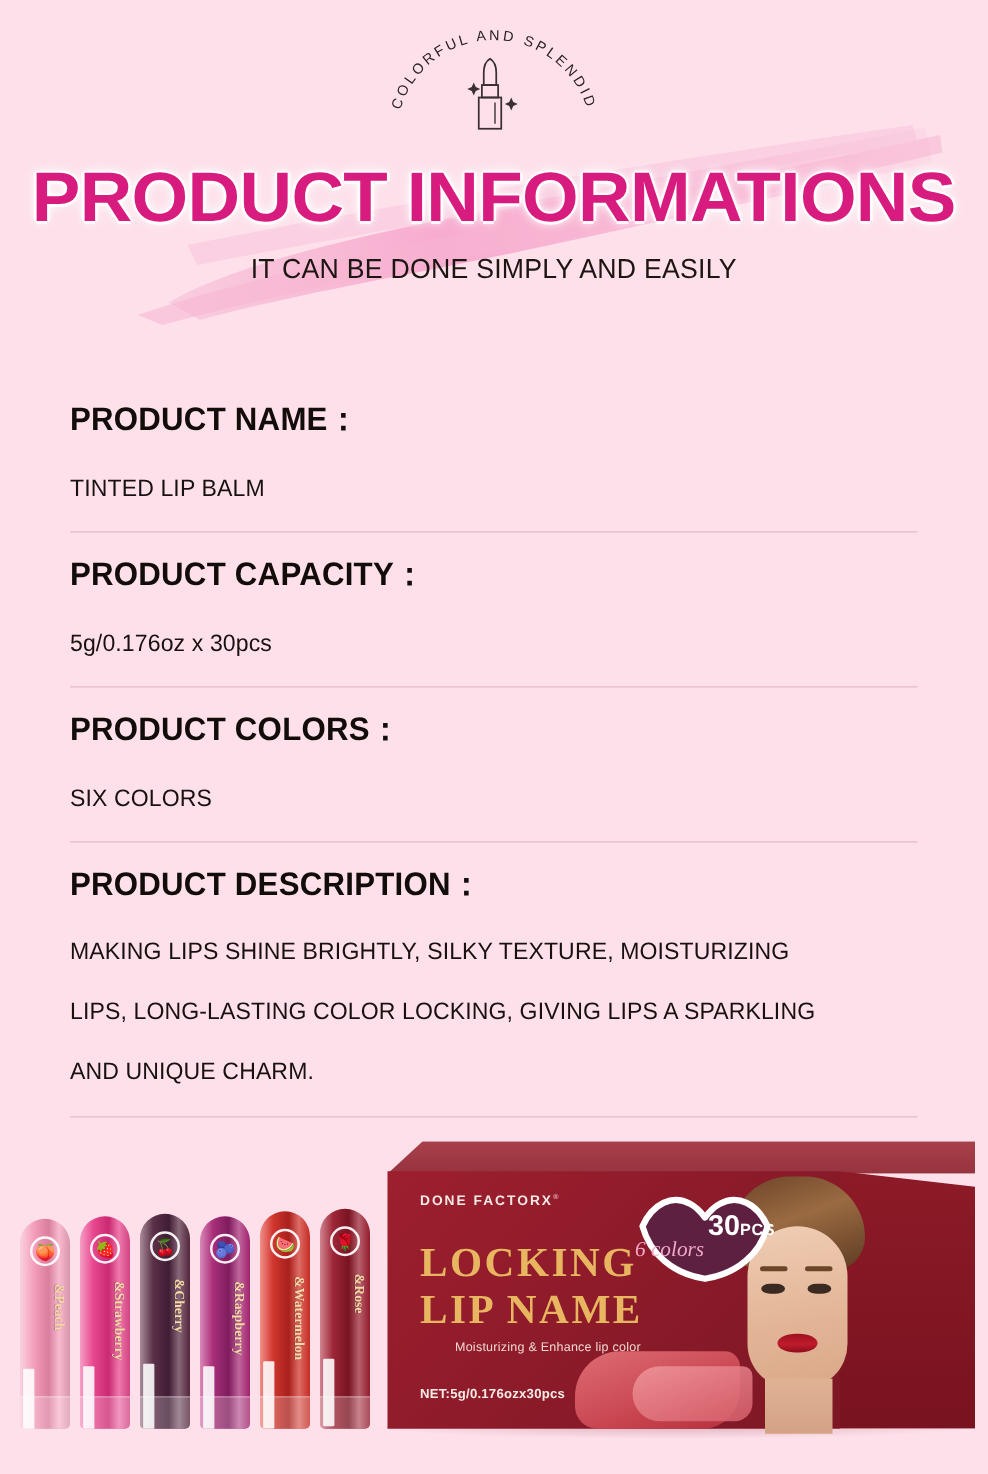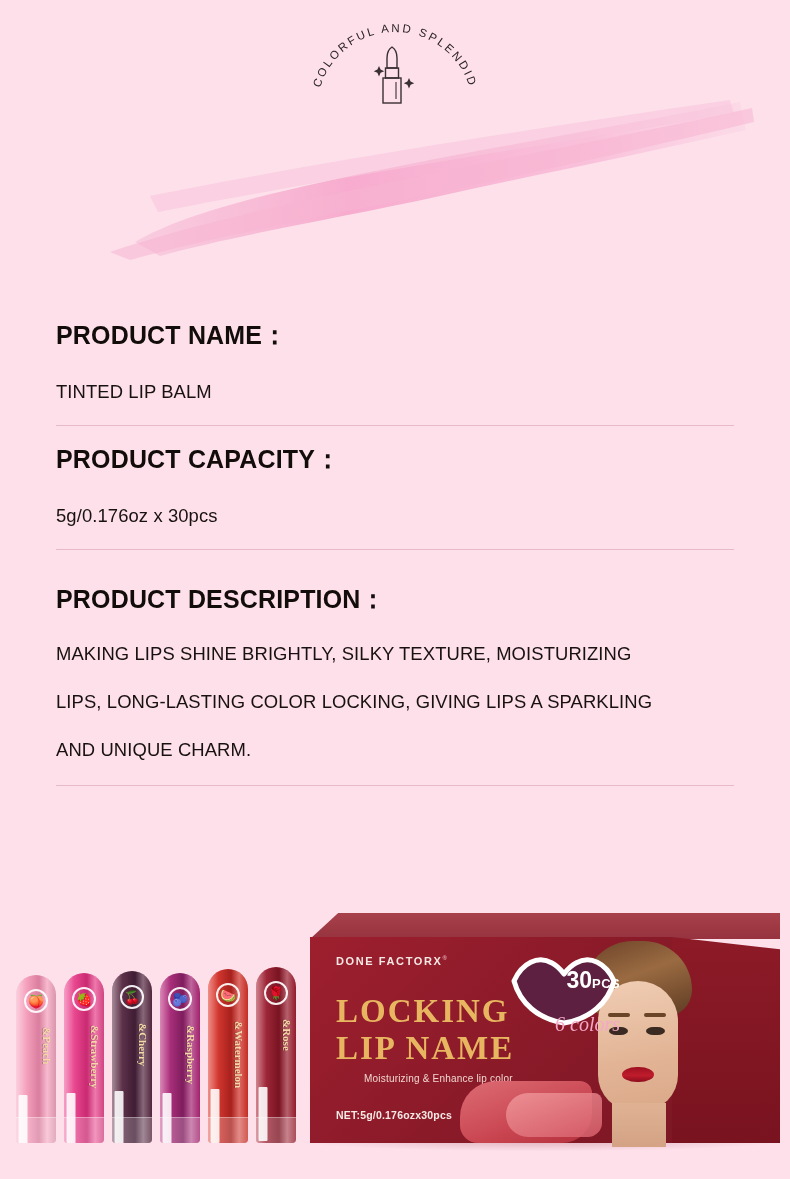--- a/index.html
+++ b/index.html
@@ -139,23 +139,23 @@
     position:absolute; left:26px; top:172px;
     font-size:10.5px; font-weight:bold; color:#f7eae6; letter-spacing:0.2px; white-space:nowrap;
   }
   .lips-badge{ position:absolute; left:198px; top:8px; width:112px; height:82px; }
   .badge-pcs{
     position:absolute; left:0; top:22px; width:112px; text-align:right;
     font-size:23px; font-weight:bold; color:#ffffff; letter-spacing:0px;
   }
   .badge-pcs em{ font-style:normal; font-size:13px; letter-spacing:0.4px; }
   .badge-colors{
-    position:absolute; left:0; top:68px; width:112px; text-align:right;
+    position:absolute; left:0; top:45px; width:112px; text-align:left;
     font-family:"Liberation Serif", serif; font-style:italic;
-    font-size:20px; color:#f4a8c8;
+    font-size:17px; color:#f4a8c8;
   }
   .model{
     position:absolute; left:268px; top:4px; width:120px; height:206px;
     overflow:hidden;
   }
   .m-hair{
     position:absolute; left:6px; top:0; width:108px; height:76px;
     background:linear-gradient(160deg,#6b4228 0%, #9a6b42 45%, #5d3a22 100%);
     border-radius:54px 54px 30px 30px;
   }
@@ -223,20 +223,24 @@
         <stop offset="35%" stop-color="#f7a9cd" stop-opacity="0.95"></stop>
         <stop offset="75%" stop-color="#f9bdd9" stop-opacity="0.9"></stop>
         <stop offset="100%" stop-color="#fbd3e4" stop-opacity="0.5"></stop>
       </linearGradient>
     </defs>
     <path d="M95,150 C150,118 250,96 360,74 C470,52 580,34 700,10 L706,38 C600,62 500,82 400,104 C300,126 200,142 120,164 Z" fill="url(#bg1)"></path>
     <path d="M70,160 C170,126 330,94 470,66 C560,48 640,32 712,16 L714,30 C640,48 540,70 440,92 C320,118 190,140 90,168 Z" fill="#f8b4d2" opacity="0.55"></path>
     <path d="M110,104 C230,80 400,50 690,8 L694,22 C420,66 250,94 118,120 Z" fill="#f9c4dc" opacity="0.6"></path>
   </svg>
 
+  <div class="title-block">
+    <div class="main-title">PRODUCT INFORMATIONS</div>
+    <div class="sub-title">IT CAN BE DONE SIMPLY AND EASILY</div>
+  </div>
 
   <div class="specs">
 
     <div>
       <div class="spec-label">PRODUCT NAME：</div>
       <div class="gap-a"></div>
       <div class="spec-value">TINTED LIP BALM</div>
       <div class="gap-b"></div>
       <div class="divider"></div>
     </div>
@@ -246,20 +250,27 @@
     <div>
       <div class="spec-label">PRODUCT CAPACITY：</div>
       <div class="gap-a"></div>
       <div class="spec-value">5g/0.176oz x 30pcs</div>
       <div class="gap-b"></div>
       <div class="divider"></div>
     </div>
 
     <div style="height:16px"></div>
 
+    <div>
+      <div class="spec-label">PRODUCT COLORS：</div>
+      <div class="gap-a"></div>
+      <div class="spec-value">SIX COLORS</div>
+      <div class="gap-b"></div>
+      <div class="divider"></div>
+    </div>
 
     <div style="height:16px"></div>
 
     <div>
       <div class="spec-label">PRODUCT DESCRIPTION：</div>
       <div style="height:26px"></div>
       <div class="desc-line">MAKING LIPS SHINE BRIGHTLY, SILKY TEXTURE, MOISTURIZING</div>
       <div style="height:26px"></div>
       <div class="desc-line">LIPS, LONG-LASTING COLOR LOCKING, GIVING LIPS A SPARKLING</div>
       <div style="height:26px"></div>

